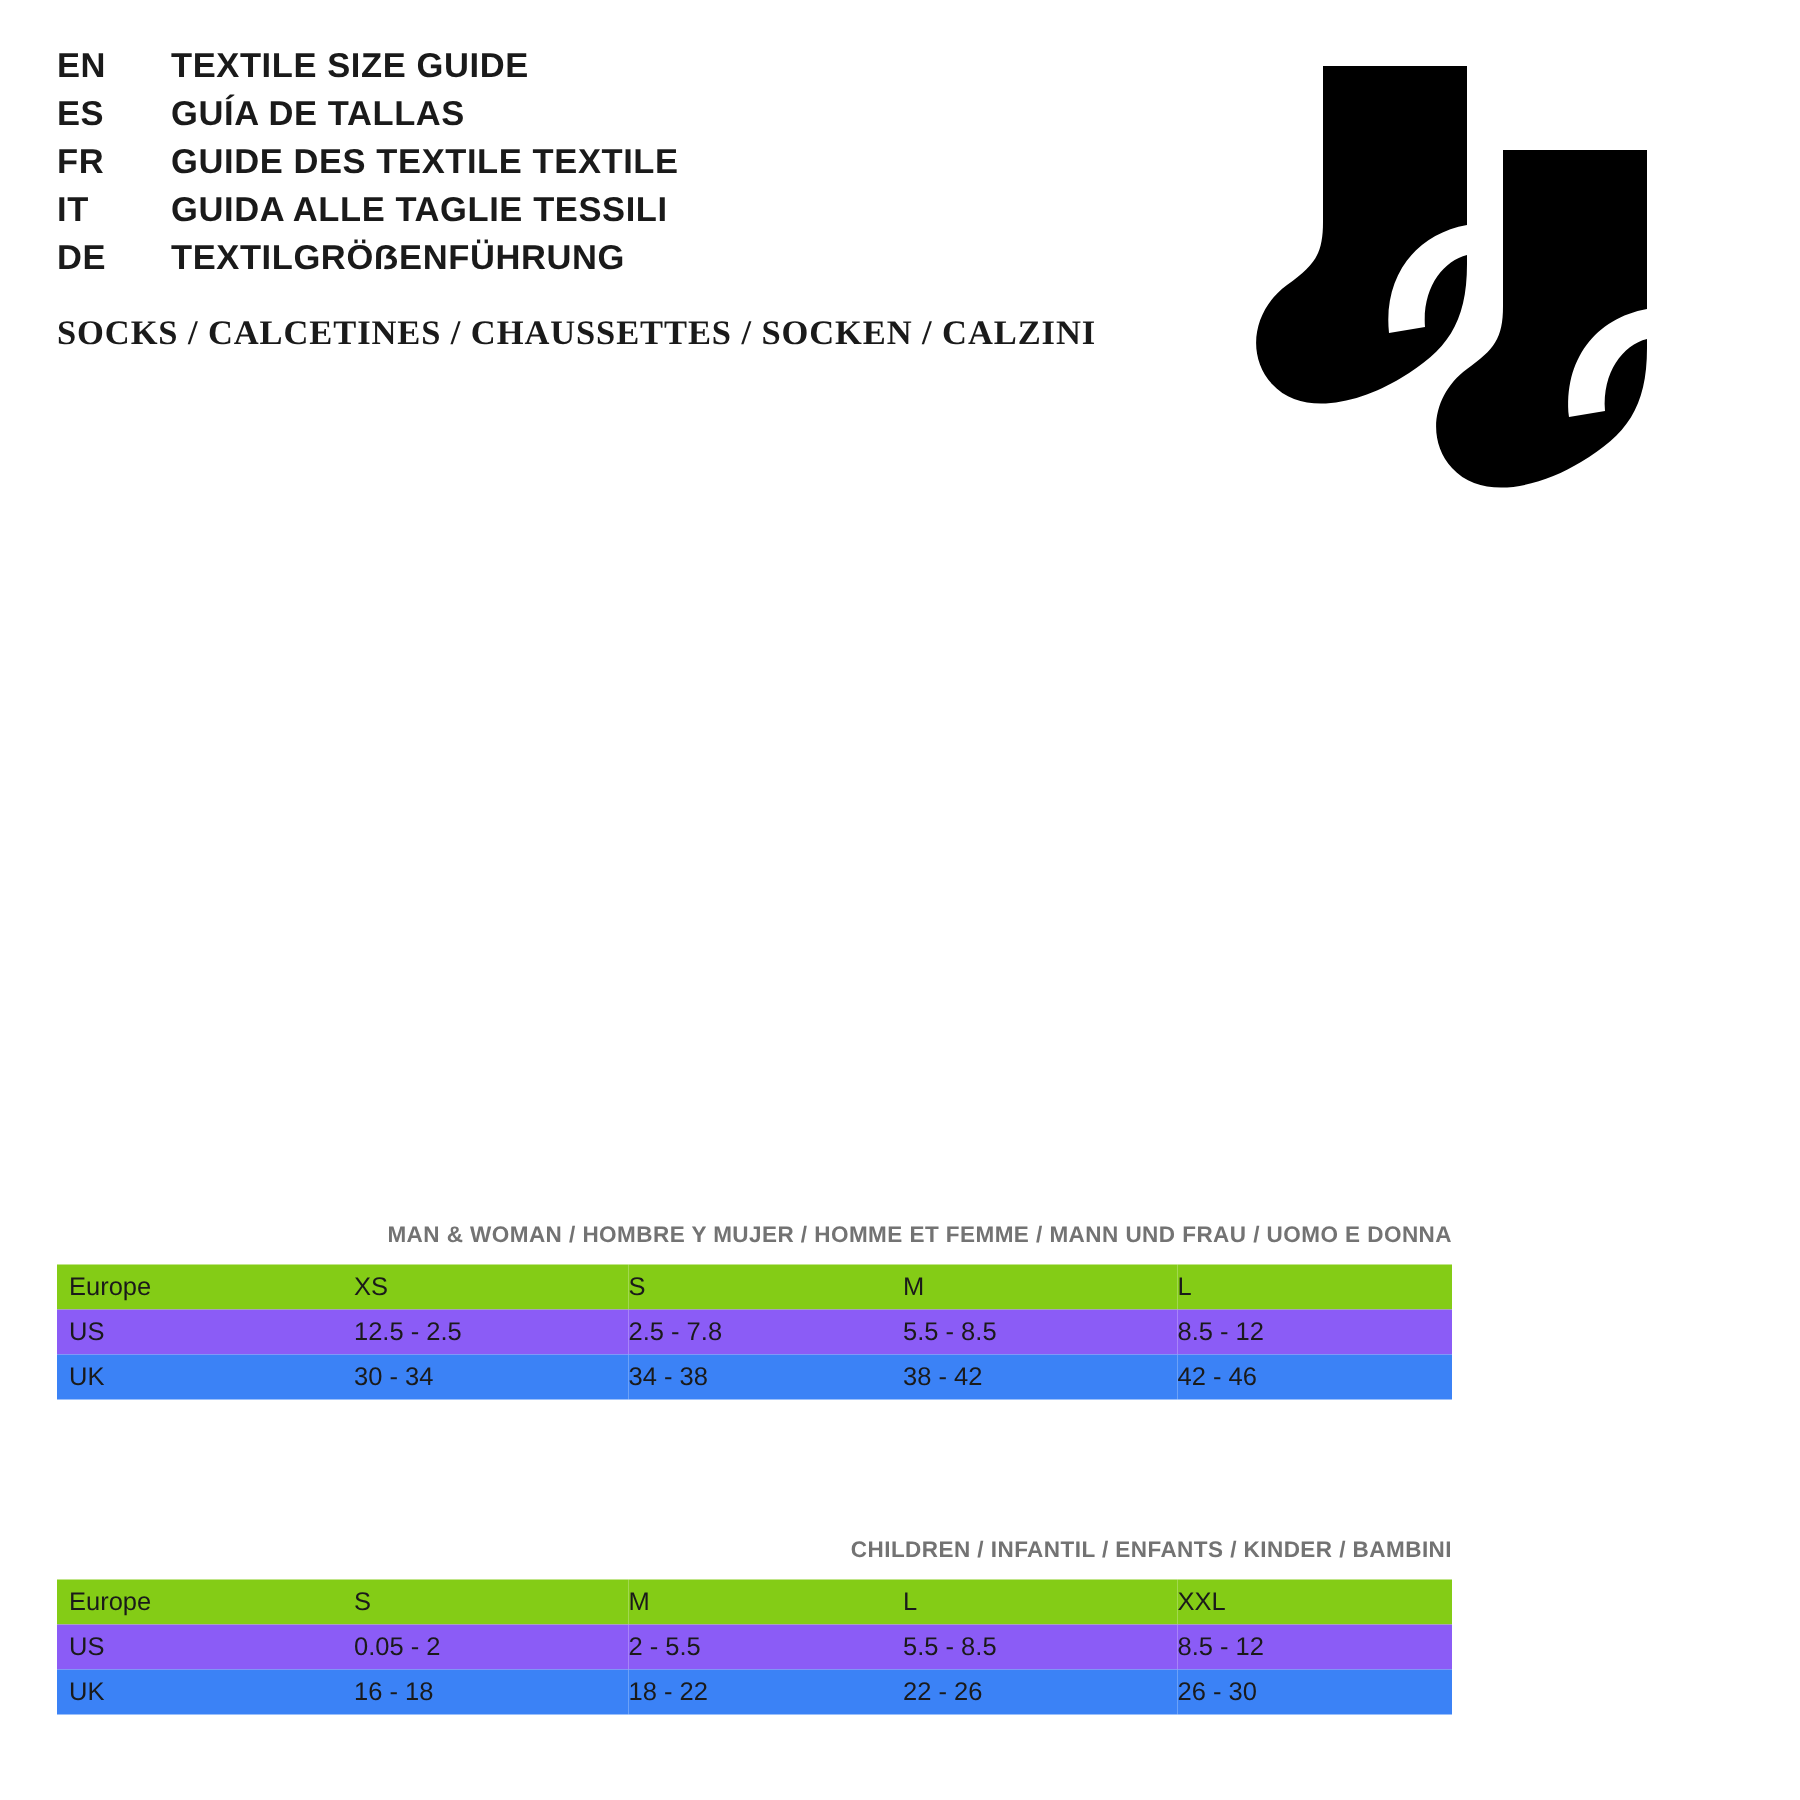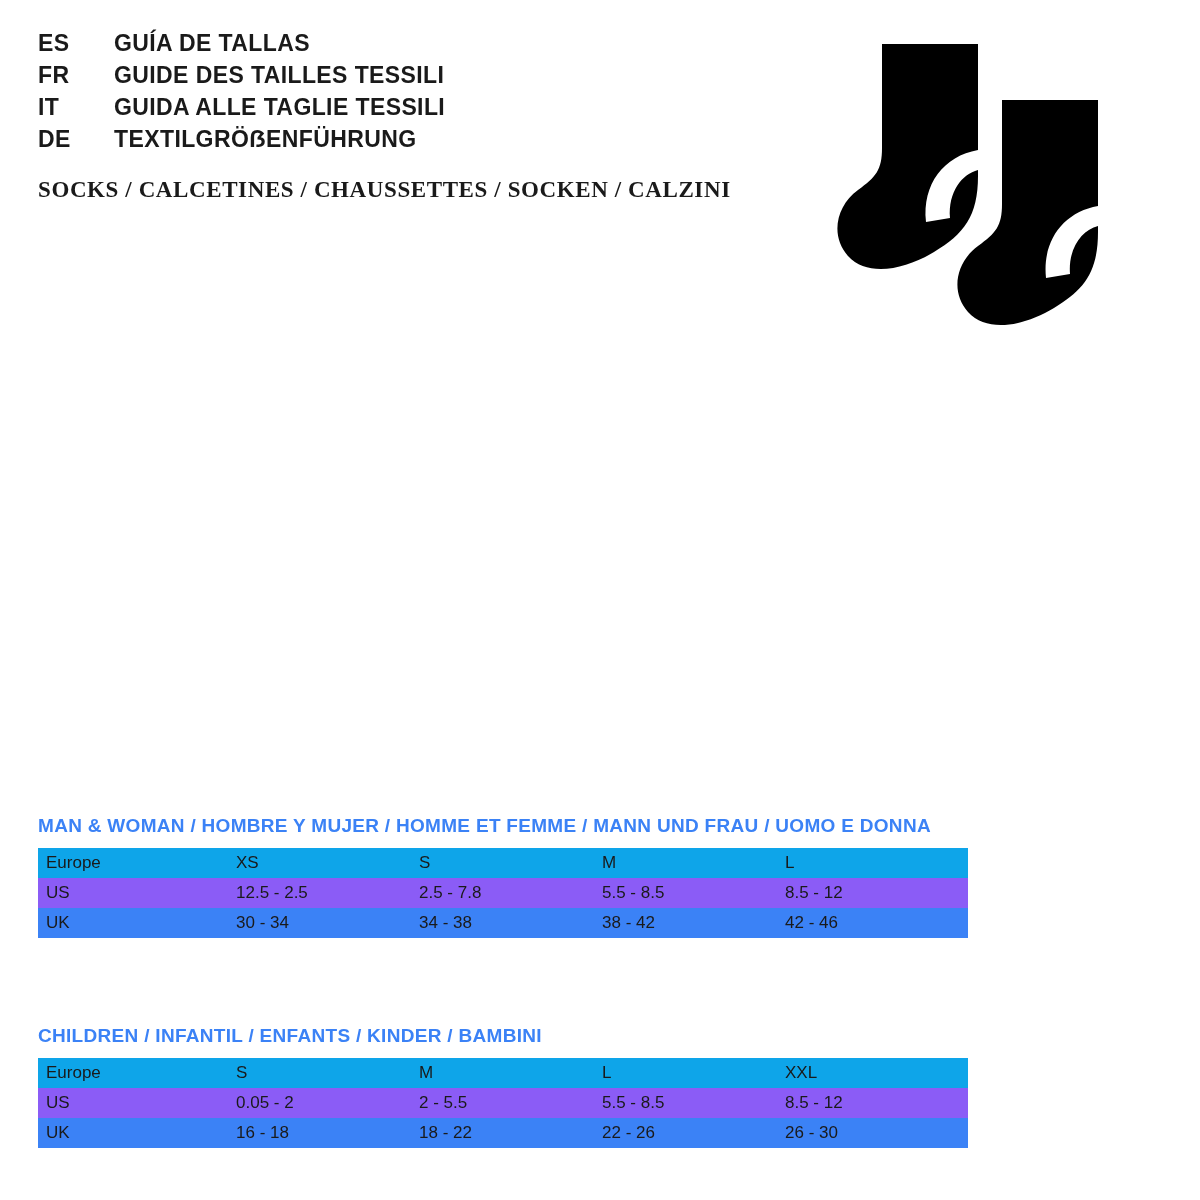--- a/index.html
+++ b/index.html
@@ -65,26 +65,27 @@
   
   .section {
     position: absolute;
     left: 38px;
     width: 930px;
   }
   .section-adult { top: 815px; }
   .section-kids  { top: 1025px; }
 
   .section-title {
-    font-size: 19px;
+    font-size: 15px;
     font-weight: 700;
     letter-spacing: 0.3px;
-    color: #3b82f6;
+    color: #737373;
     margin-bottom: 11px;
     white-space: nowrap;
+    text-align: right;
   }
 
   table.size-table {
     border-collapse: collapse;
     width: 930px;
     table-layout: fixed;
   }
   table.size-table td {
     height: 30px;
     font-size: 17px;
@@ -93,43 +94,47 @@
   }
   table.size-table td.label {
     width: 190px;
     padding-left: 8px;
     text-align: left;
   }
   table.size-table td.val {
     text-align: left;
   }
   tr.row-head td {
-    background: #0ea5e9;
+    background: #84cc16;
   }
   tr.row-alt td {
     background: #8b5cf6;
   }
   tr.row-shade td {
     background: #3b82f6;
   }
 </style>
 </head>
 <body>
 
 <div class="header">
 
+  <div class="lang-row">
+    <div class="lang-code">EN</div>
+    <div class="lang-text">TEXTILE SIZE GUIDE</div>
+  </div>
 
   <div class="lang-row">
     <div class="lang-code">ES</div>
     <div class="lang-text">GUÍA DE TALLAS</div>
   </div>
 
   <div class="lang-row">
     <div class="lang-code">FR</div>
-    <div class="lang-text">GUIDE DES TAILLES TESSILI</div>
+    <div class="lang-text">GUIDE DES TEXTILE TEXTILE</div>
   </div>
 
   <div class="lang-row">
     <div class="lang-code">IT</div>
     <div class="lang-text">GUIDA ALLE TAGLIE TESSILI</div>
   </div>
 
   <div class="lang-row">
     <div class="lang-code">DE</div>
     <div class="lang-text">TEXTILGRÖẞENFÜHRUNG</div>

